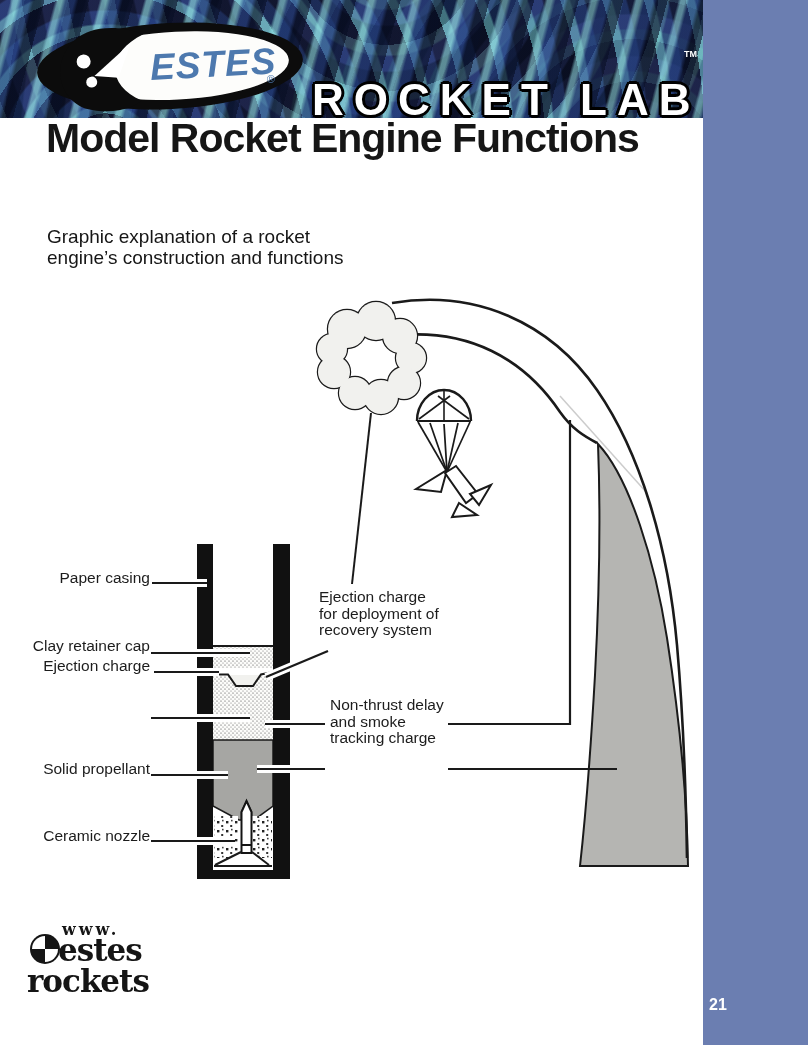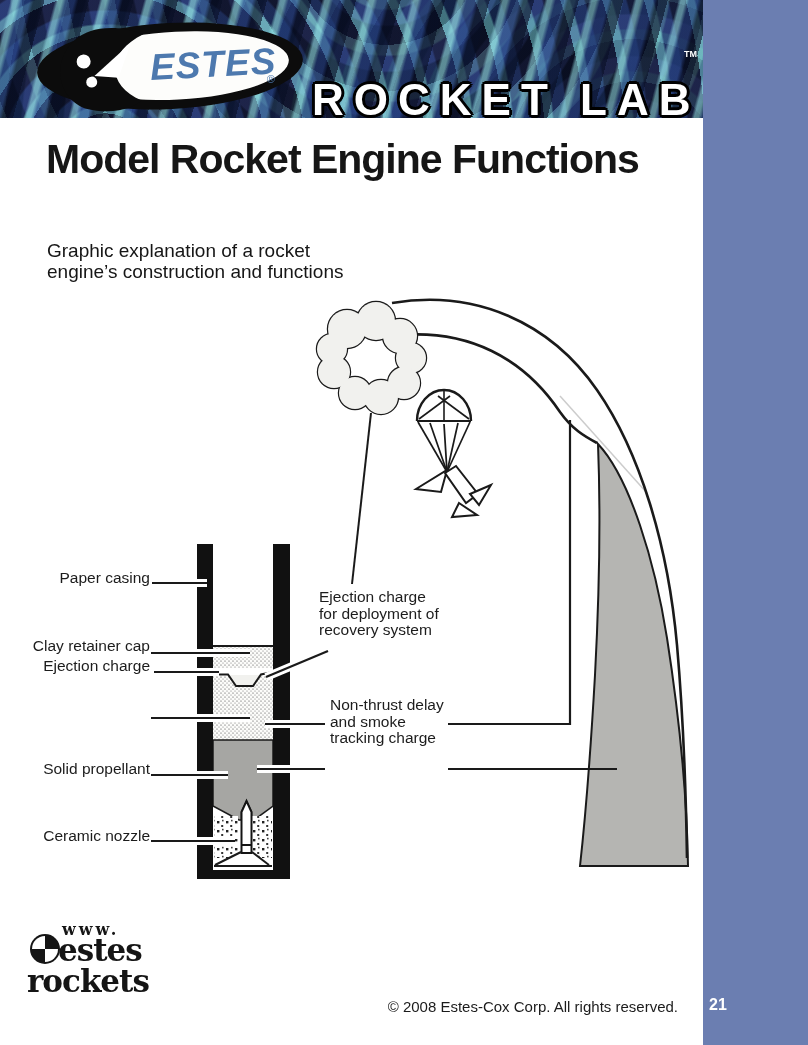--- a/index.html
+++ b/index.html
@@ -12,22 +12,22 @@
     background-image:
       repeating-linear-gradient(105deg, rgba(150,225,230,0) 0 10px, rgba(150,225,230,.55) 13px 17px, rgba(45,75,150,.5) 21px 29px, rgba(8,14,36,.6) 33px 43px),
       repeating-radial-gradient(circle at 15% 130%, rgba(120,210,215,.5) 0 8px, rgba(30,60,120,.4) 10px 22px, rgba(8,12,30,.5) 24px 40px),
       repeating-radial-gradient(circle at 55% -40%, rgba(150,225,230,.45) 0 10px, rgba(70,85,170,.35) 12px 26px, rgba(10,15,35,.45) 28px 46px),
       repeating-radial-gradient(circle at 90% 140%, rgba(130,215,220,.4) 0 9px, rgba(100,95,185,.35) 11px 24px, rgba(12,16,38,.45) 26px 42px);}
   .logo-svg{position:absolute;left:34px;top:20px;transform:rotate(-3deg);}
   .wordmark{position:absolute;left:312px;top:46px;font-size:44px;line-height:1;font-weight:800;
     letter-spacing:10px;color:#ffffff;white-space:nowrap;
     text-shadow:2px 2px 0 #000,-2px 2px 0 #000,2px -2px 0 #000,-2px -2px 0 #000,0 3px 0 #000,3px 0 0 #000,-3px 0 0 #000,0 -3px 0 #000;margin-top:32px;}
   .tm{position:absolute;left:684px;top:49px;font-size:9px;font-weight:700;color:#fff;letter-spacing:0;}
-  .title{position:absolute;left:46px;top:136px;font-size:41px;font-weight:800;letter-spacing:-1px;color:#161616;}
-  .subtitle{position:absolute;left:47px;top:240px;font-size:19px;line-height:21px;color:#161616;white-space:pre-line;}
+  .title{position:absolute;left:46px;top:115px;font-size:41px;font-weight:800;letter-spacing:-1px;color:#161616;}
+  .subtitle{position:absolute;left:47px;top:226px;font-size:19px;line-height:21px;color:#161616;white-space:pre-line;}
   .diagram-svg{position:absolute;left:0;top:0;}
   .lbl{position:absolute;font-size:15.5px;line-height:16.5px;color:#1c1c1c;white-space:pre-line;}
   .lbl-left{right:658px;}
   .lbl-right{text-align:left;}
   .footer-logo{position:absolute;left:0;top:0;}
   .flogo-txt{position:absolute;font-family:"DejaVu Serif","Liberation Serif",serif;font-weight:700;color:#151515;}
   .f-www{left:62px;top:920px;font-size:16px;letter-spacing:3px;}
   .f-estes{left:58px;top:932px;font-size:31px;letter-spacing:-1px;}
   .f-rockets{left:27px;top:963px;font-size:31px;letter-spacing:-1px;text-align:center;}
   .f-com{left:93px;top:1050px;font-size:24px;letter-spacing:0px;}
@@ -199,16 +199,15 @@
       <circle cx="17" cy="17" r="15" fill="#151515"></circle>
       <path d="M17,17 L17,4 A13,13 0 0 0 4,17 Z" fill="#ffffff"></path>
       <path d="M17,17 L17,30 A13,13 0 0 0 30,17 Z" fill="#ffffff"></path>
     </svg>
     <div class="flogo-txt f-www">www.</div>
     <div class="flogo-txt f-estes">estes</div>
     <div class="flogo-txt f-rockets">rockets</div>
     <div class="flogo-txt f-com">.com</div>
   </div>
 
-  <div class="copyright">© 2008 Estes-Cox Corp. All rights reserved.</div>
   <div class="pagenum">21</div>
 
 </div>
 
 </body></html>

